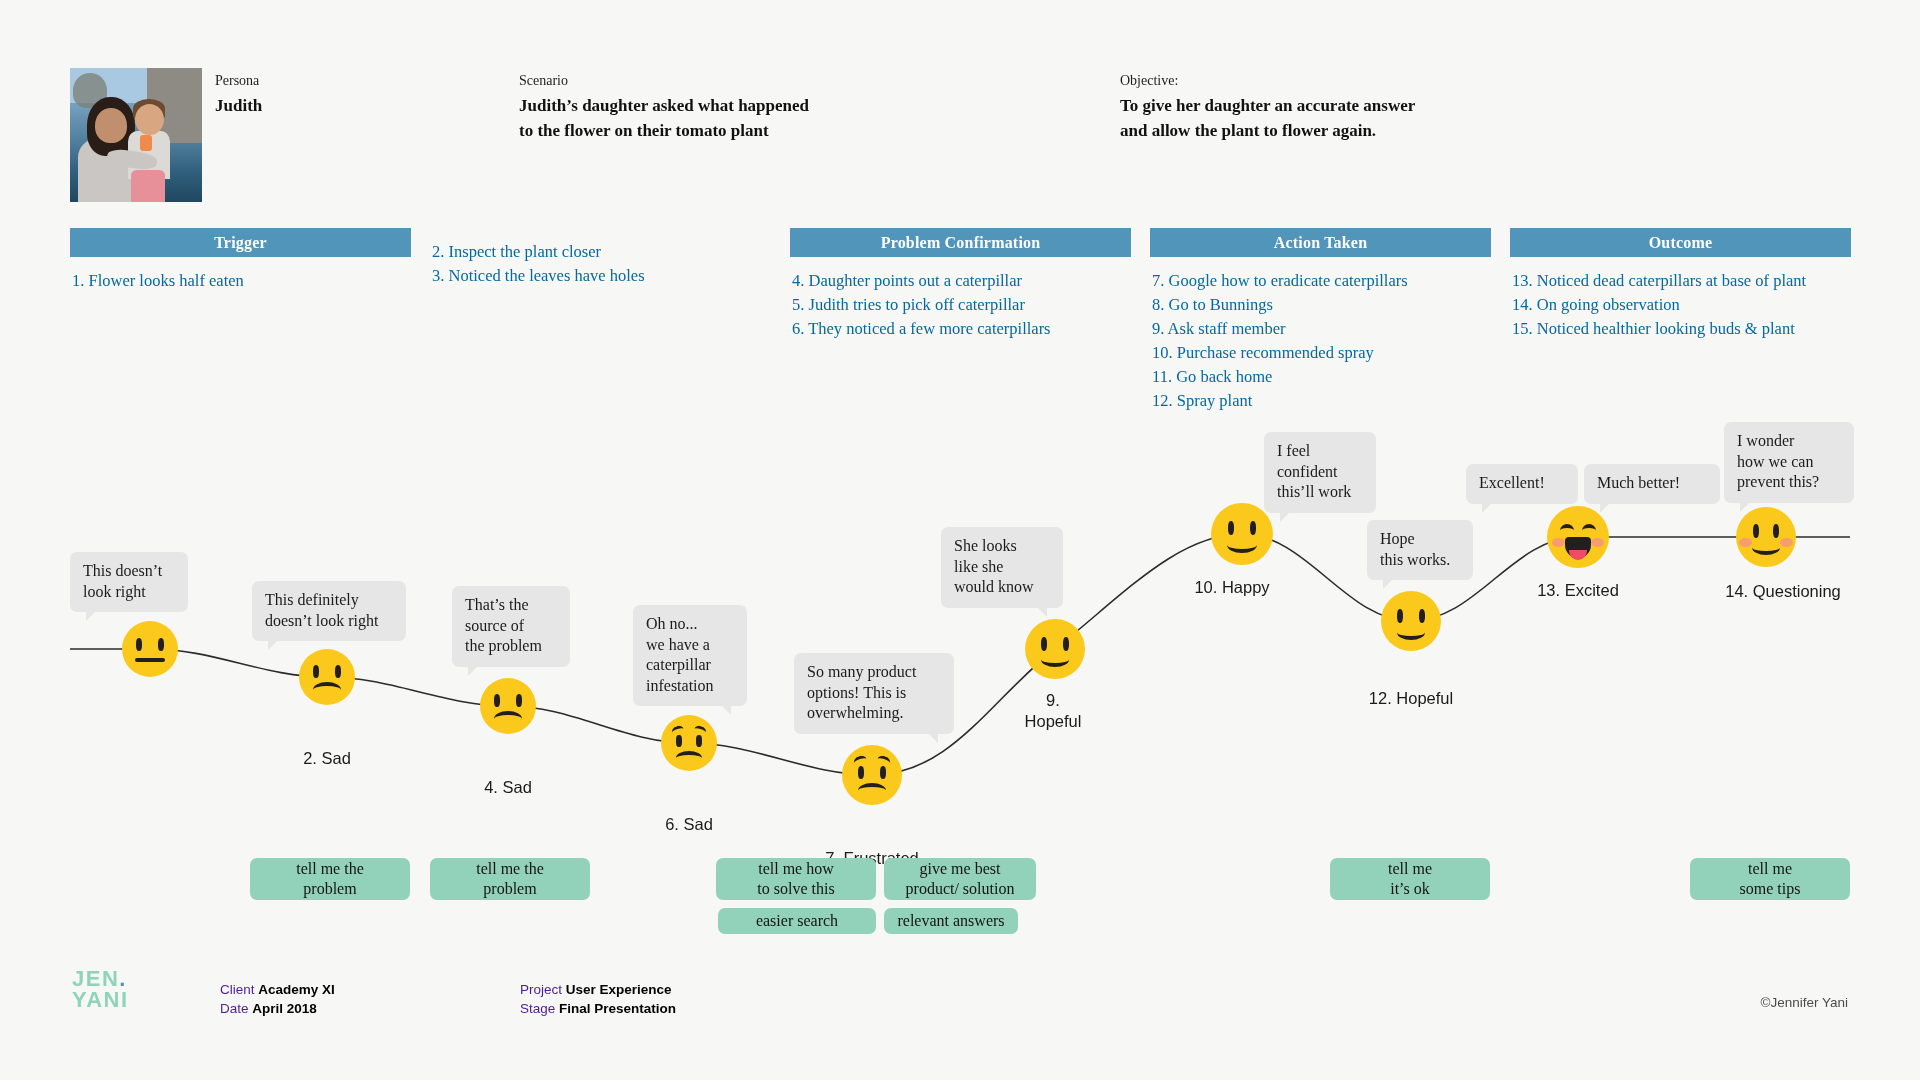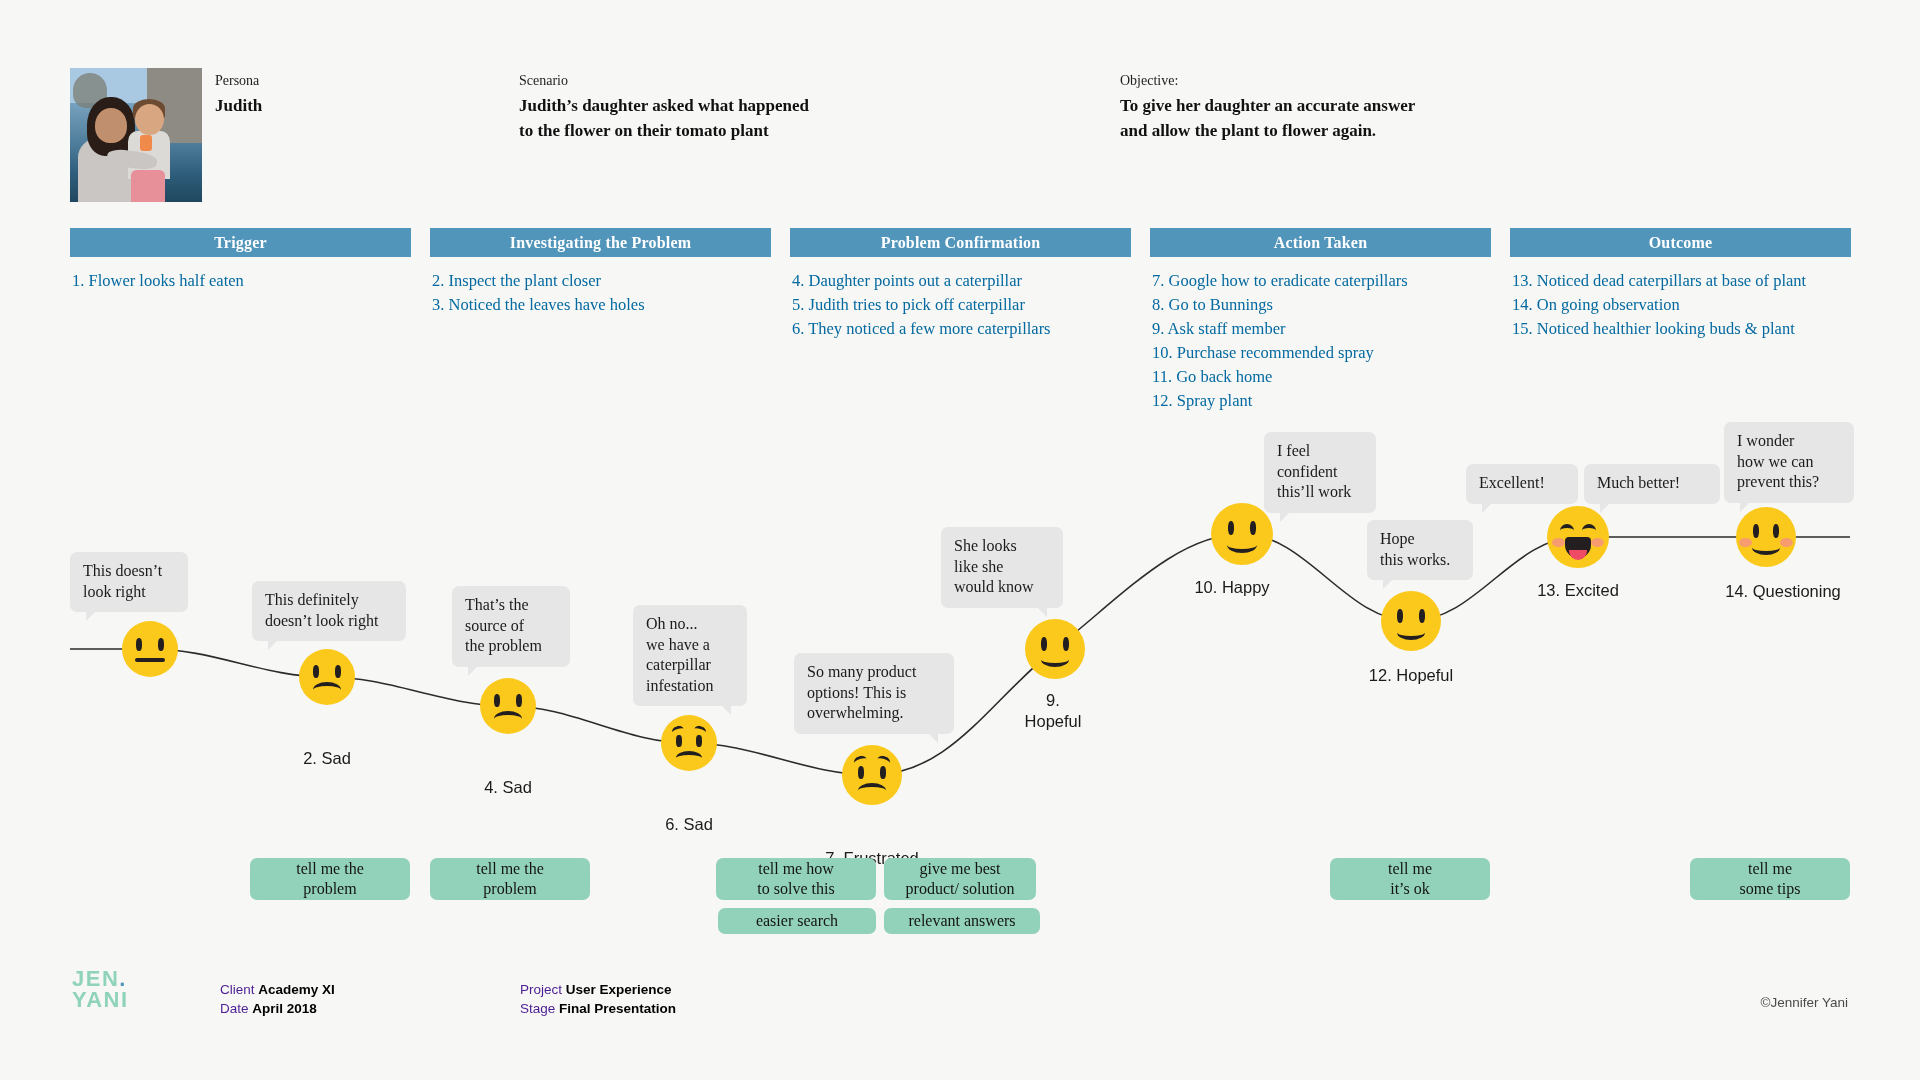--- a/index.html
+++ b/index.html
@@ -143,21 +143,20 @@
   </div>
 
   <div class="phase" style="left:70px;width:341px;">
     <div class="phase-bar">Trigger</div>
     <ul class="phase-list">
       <li>1. Flower looks half eaten</li>
     </ul>
   </div>
 
   <div class="phase" style="left:430px;width:341px;">
-    <div class="phase-bar">Investigating the Problem</div>
     <ul class="phase-list">
       <li>2. Inspect the plant closer</li>
       <li>3. Noticed the leaves have holes</li>
     </ul>
   </div>
 
   <div class="phase" style="left:790px;width:341px;">
     <div class="phase-bar">Problem Confirmation</div>
     <ul class="phase-list">
       <li>4. Daughter points out a caterpillar</li>
@@ -251,21 +250,21 @@
     <div class="eye" style="right:17px;top:18px;width:6px;height:14px;"></div>
     <div class="mouth" style="left:16px;top:34px;width:30px;height:16px;border:4px solid #231f20;border-top:none;border-left:none;border-right:none;border-radius:0 0 50% 50%;box-sizing:border-box;"></div>
   </div>
   <div class="face-label" style="left:1232px;top:577px;">10. Happy</div>
 
   <div class="face" style="left:1411px;top:621px;width:60px;height:60px;">
     <div class="eye" style="left:16px;top:18px;width:6px;height:14px;"></div>
     <div class="eye" style="right:16px;top:18px;width:6px;height:14px;"></div>
     <div class="mouth" style="left:16px;top:34px;width:28px;height:15px;border:4px solid #231f20;border-top:none;border-left:none;border-right:none;border-radius:0 0 50% 50%;box-sizing:border-box;"></div>
   </div>
-  <div class="face-label" style="left:1411px;top:665px;">12. Hopeful</div>
+  <div class="face-label" style="left:1411px;top:688px;">12. Hopeful</div>
 
   <div class="face" style="left:1578px;top:537px;width:62px;height:62px;">
     <div class="mouth" style="left:13px;top:18px;width:14px;height:9px;border-top:4px solid #231f20;border-radius:50%;"></div>
     <div class="mouth" style="right:13px;top:18px;width:14px;height:9px;border-top:4px solid #231f20;border-radius:50%;"></div>
     <div class="blush" style="left:5px;top:32px;"></div>
     <div class="blush" style="right:5px;top:32px;"></div>
     <div class="mouth" style="left:18px;top:31px;width:26px;height:21px;background:#231f20;border-radius:4px 4px 13px 13px;"></div>
     <div class="mouth" style="left:22px;top:44px;width:18px;height:10px;background:#ef4b64;border-radius:0 0 9px 9px;"></div>
   </div>
   <div class="face-label" style="left:1578px;top:580px;">13. Excited</div>
@@ -309,21 +308,21 @@
 
   <div class="chip" style="left:250px;top:858px;width:160px;height:42px;">tell me the
 problem</div>
   <div class="chip" style="left:430px;top:858px;width:160px;height:42px;">tell me the
 problem</div>
   <div class="chip" style="left:716px;top:858px;width:160px;height:42px;">tell me how
 to solve this</div>
   <div class="chip" style="left:884px;top:858px;width:152px;height:42px;">give me best
 product/ solution</div>
   <div class="chip" style="left:718px;top:908px;width:158px;height:26px;">easier search</div>
-  <div class="chip" style="left:884px;top:908px;width:156px;height:26px;">relevant answers</div>
+  <div class="chip" style="left:884px;top:908px;width:134px;height:26px;">relevant answers</div>
   <div class="chip" style="left:1330px;top:858px;width:160px;height:42px;">tell me
 it’s ok</div>
   <div class="chip" style="left:1690px;top:858px;width:160px;height:42px;">tell me
 some tips</div>
 
   <div class="logo">
     <span>JEN</span><span class="dot">.</span><br>
     <span>YANI</span>
   </div>
 

